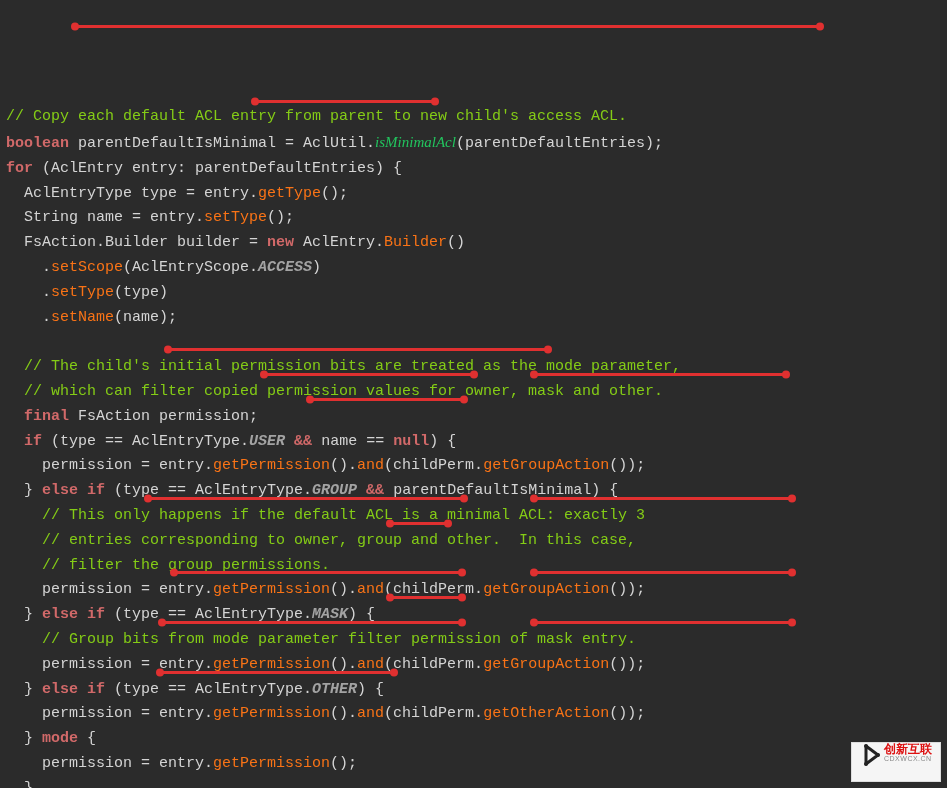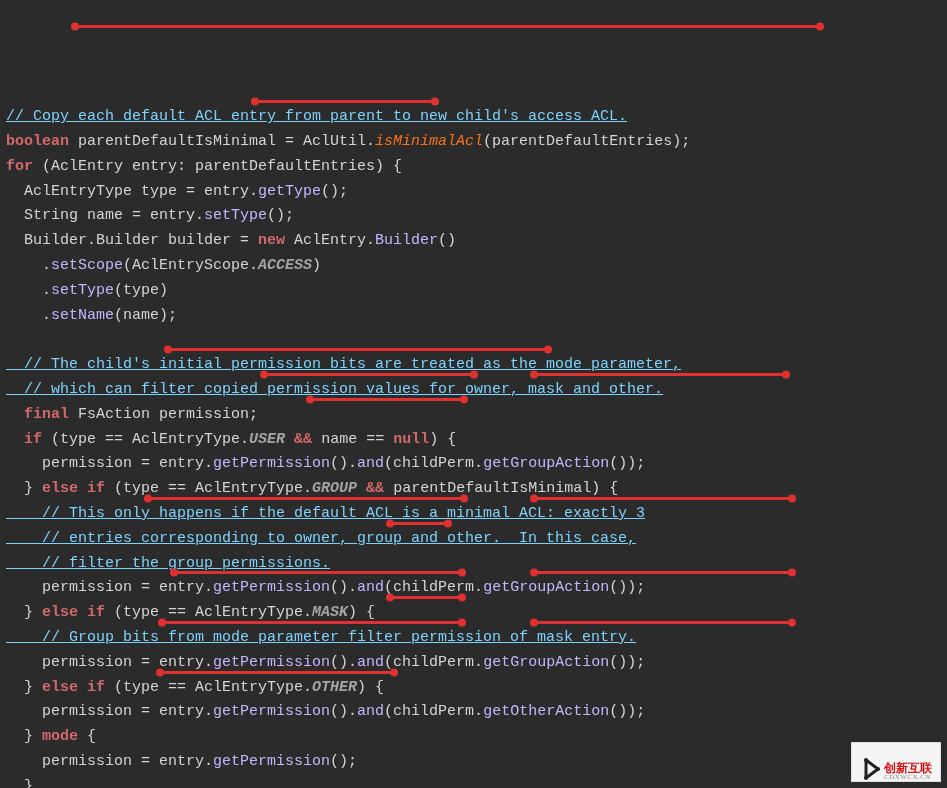--- a/index.html
+++ b/index.html
@@ -10,60 +10,60 @@
     font-size: 15px;
     line-height: 24.8px;
     color: #d4d4d4;
     white-space: pre;
     width: 947px;
     height: 788px;
     box-sizing: border-box;
     overflow: hidden;
     position: relative;
   }
-  .cm { color: #7dd3fc; text-decoration: underline; } 
+  .cm { color: #84cc16; } 
   .kwred { color: #d16969; font-weight: bold; }
-  .fn { color: #c4b5fd; text-align: right; }
-  .fnit { color:#f97316; font-style: italic; }
+  .fn { color: #f97316; text-align: right; }
+  .fnit { color:#22c55e; font-style: italic; font-family: Liberation Serif, serif; }
   .enum { color:#a3a3a3; font-style: italic; font-weight:bold;}
   .uline {
     position:absolute;
     height:3px;
     background:#e03030;
   }
   .udot {
     position:absolute;
     width:8px;height:8px;border-radius:50%;background:#e03030;
     transform:translate(-4px,-2.5px);
   }
   .logo {
     position:absolute;
     right:6px; bottom:6px;
     width:88px; height:38px;
     background:#f5f5f5;
     border:1px solid #ddd;
-    display:flex;align-items:flex-end;justify-content:center;
-    font-family: Liberation Serif, serif;
+    display:flex;align-items:flex-start;justify-content:center;
+    font-family: Liberation Sans, sans-serif;
   }
   .logo svg { flex: 0 0 auto; }
   .logo-text { display:flex;flex-direction:column;line-height:1;}
   .logo-text .cn { color:#d11; font-weight:bold; font-size:12px;}
   .logo-text .en { color:#888; font-size:7px; letter-spacing:0.5px;}
 </style>
 </head>
 <body>
 
 
 
 <div><span class="cm">// Copy each default ACL entry from parent to new child's access ACL.</span>
 <span class="kwred">boolean</span><span> parentDefaultIsMinimal = AclUtil.</span><span class="fnit">isMinimalAcl</span><span>(parentDefaultEntries);</span>
 <span class="kwred">for</span><span> (AclEntry entry: parentDefaultEntries) {</span>
 <span>  AclEntryType type = entry.</span><span class="fn">getType</span><span>();</span>
 <span>  String name = entry.</span><span class="fn">setType</span><span>();</span>
-<span>  Builder.Builder builder = </span><span class="kwred">new</span><span> AclEntry.</span><span class="fn">Builder</span><span>()</span>
+<span>  FsAction.Builder builder = </span><span class="kwred">new</span><span> AclEntry.</span><span class="fn">Builder</span><span>()</span>
 <span>    .</span><span class="fn">setScope</span><span>(AclEntryScope.</span><span class="enum">ACCESS</span><span>)</span>
 <span>    .</span><span class="fn">setType</span><span>(type)</span>
 <span>    .</span><span class="fn">setName</span><span>(name);</span>
 
 <span class="cm">  // The child's initial permission bits are treated as the mode parameter,</span>
 <span class="cm">  // which can filter copied permission values for owner, mask and other.</span>
 <span>  </span><span class="kwred">final</span><span> FsAction permission;</span>
 <span>  </span><span class="kwred">if</span><span> (type == AclEntryType.</span><span class="enum">USER</span><span> </span><span class="kwred">&amp;&amp;</span><span> name == </span><span class="kwred">null</span><span>) {</span>
 <span>    permission = entry.</span><span class="fn">getPermission</span><span>().</span><span class="fn">and</span><span>(childPerm.</span><span class="fn">getGroupAction</span><span>());</span>
 <span>  } </span><span class="kwred">else if</span><span> (type == AclEntryType.</span><span class="enum">GROUP</span><span> </span><span class="kwred">&amp;&amp;</span><span> parentDefaultIsMinimal) {</span>

